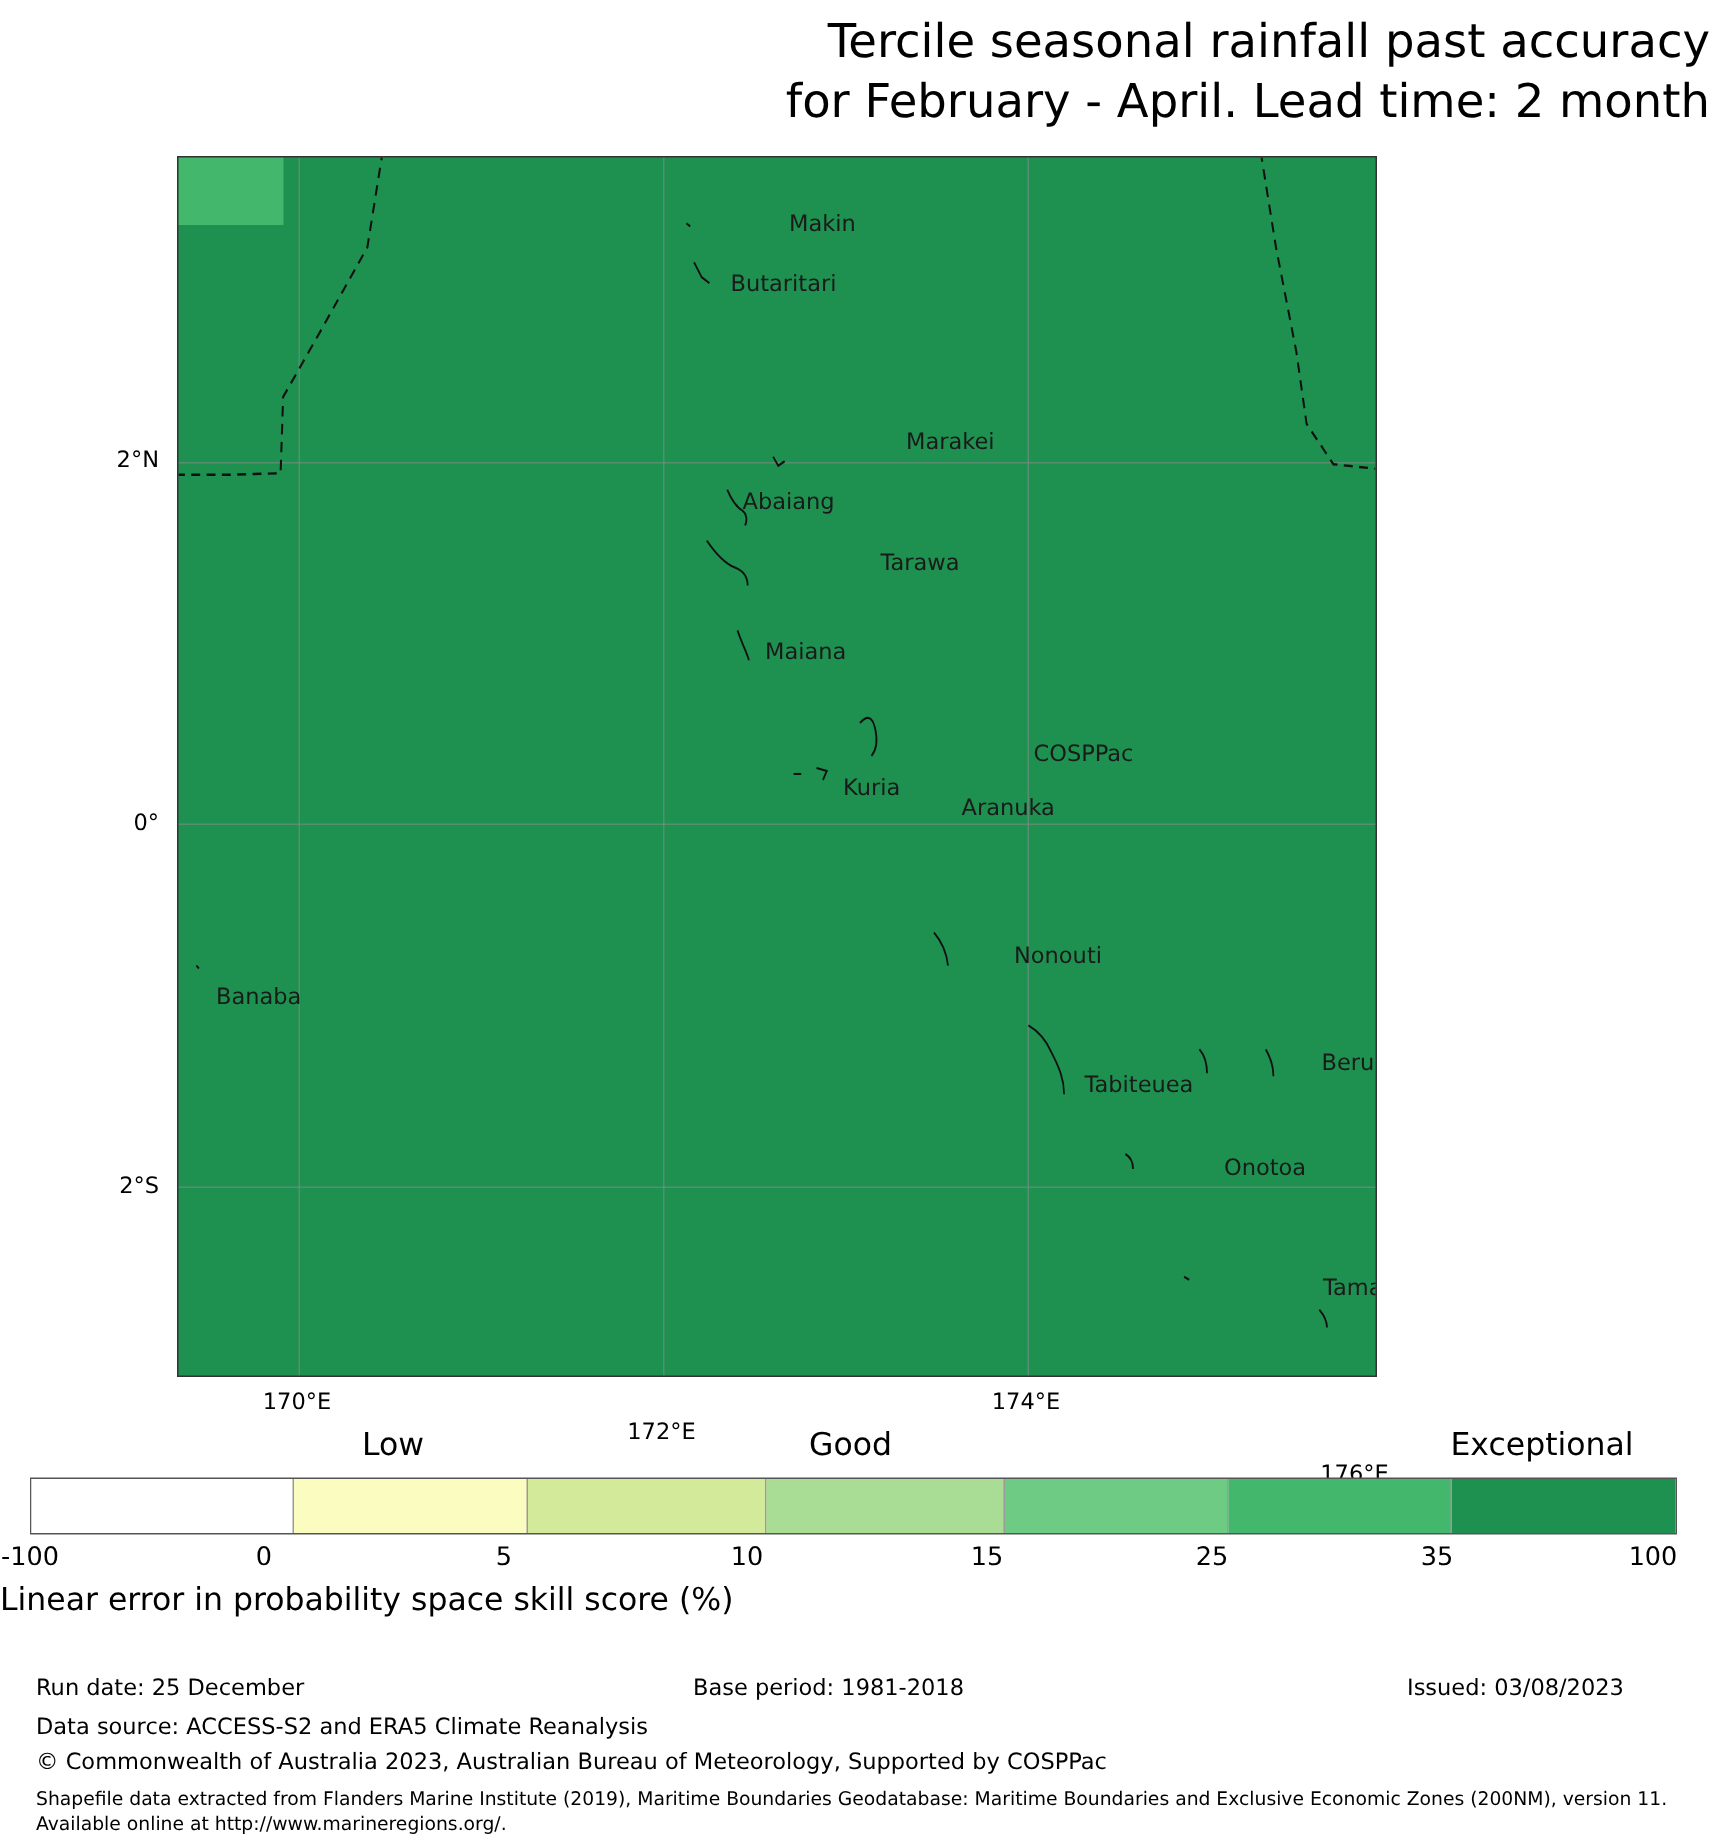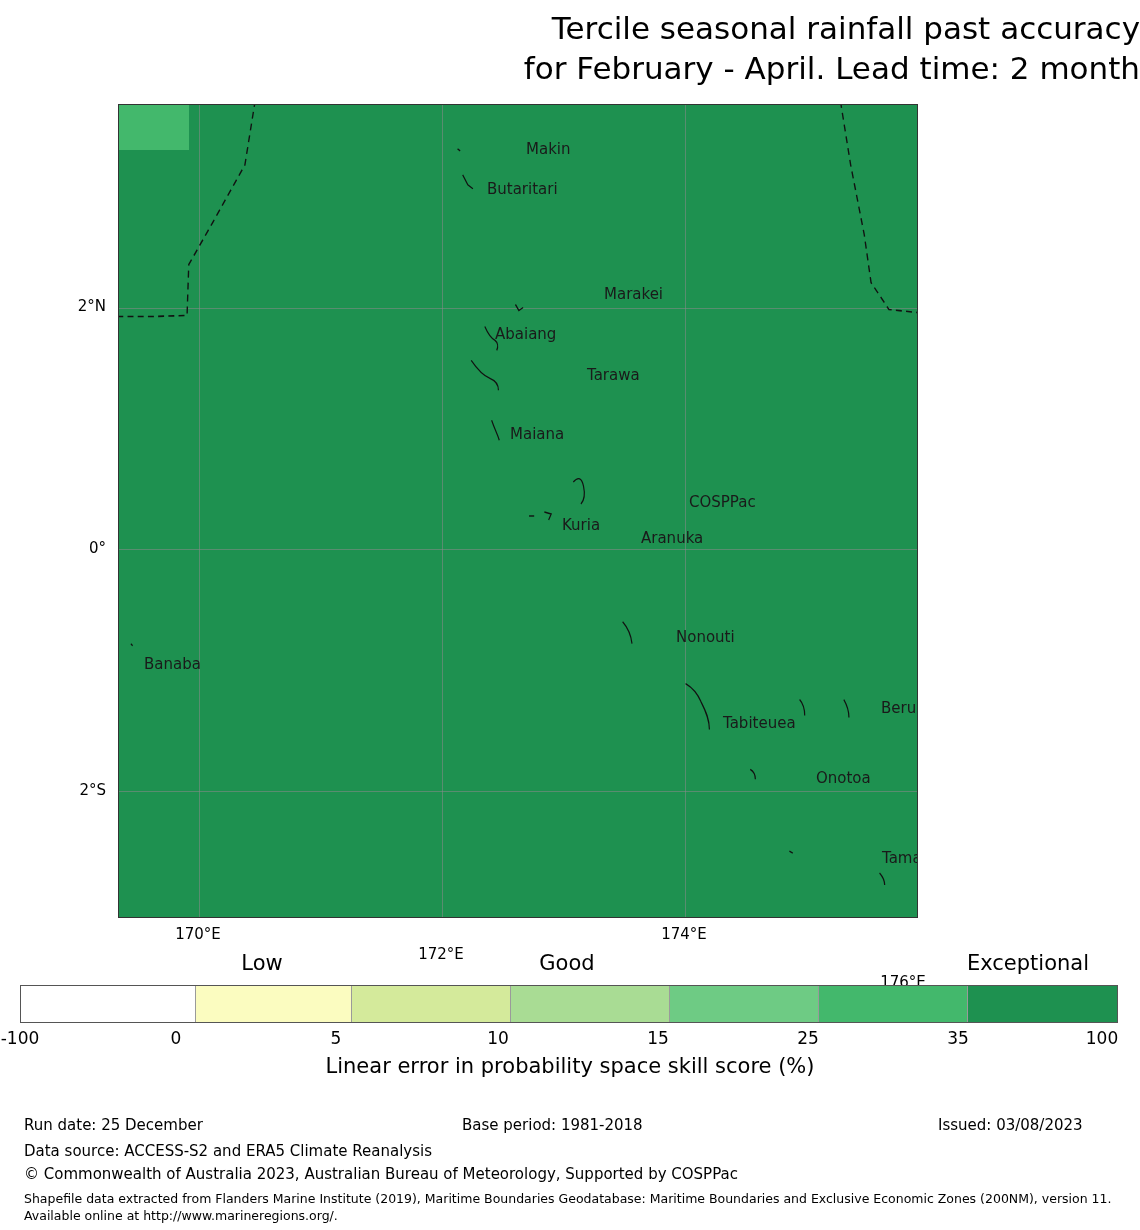--- a/index.html
+++ b/index.html
@@ -121,21 +121,21 @@
     color: #000;
     text-align: center;
     width: 80px;
     top: 1028px;
   }
   .cbar-title {
     position: absolute;
     left: 0;
     top: 1054px;
     width: 1140px;
-    text-align: center;
+    text-align: left;
     font-size: 21px;
     color: #000;
   }
 
   
   .footer-row {
     position: absolute;
     font-size: 15px;
     color: #000;
     white-space: nowrap;

